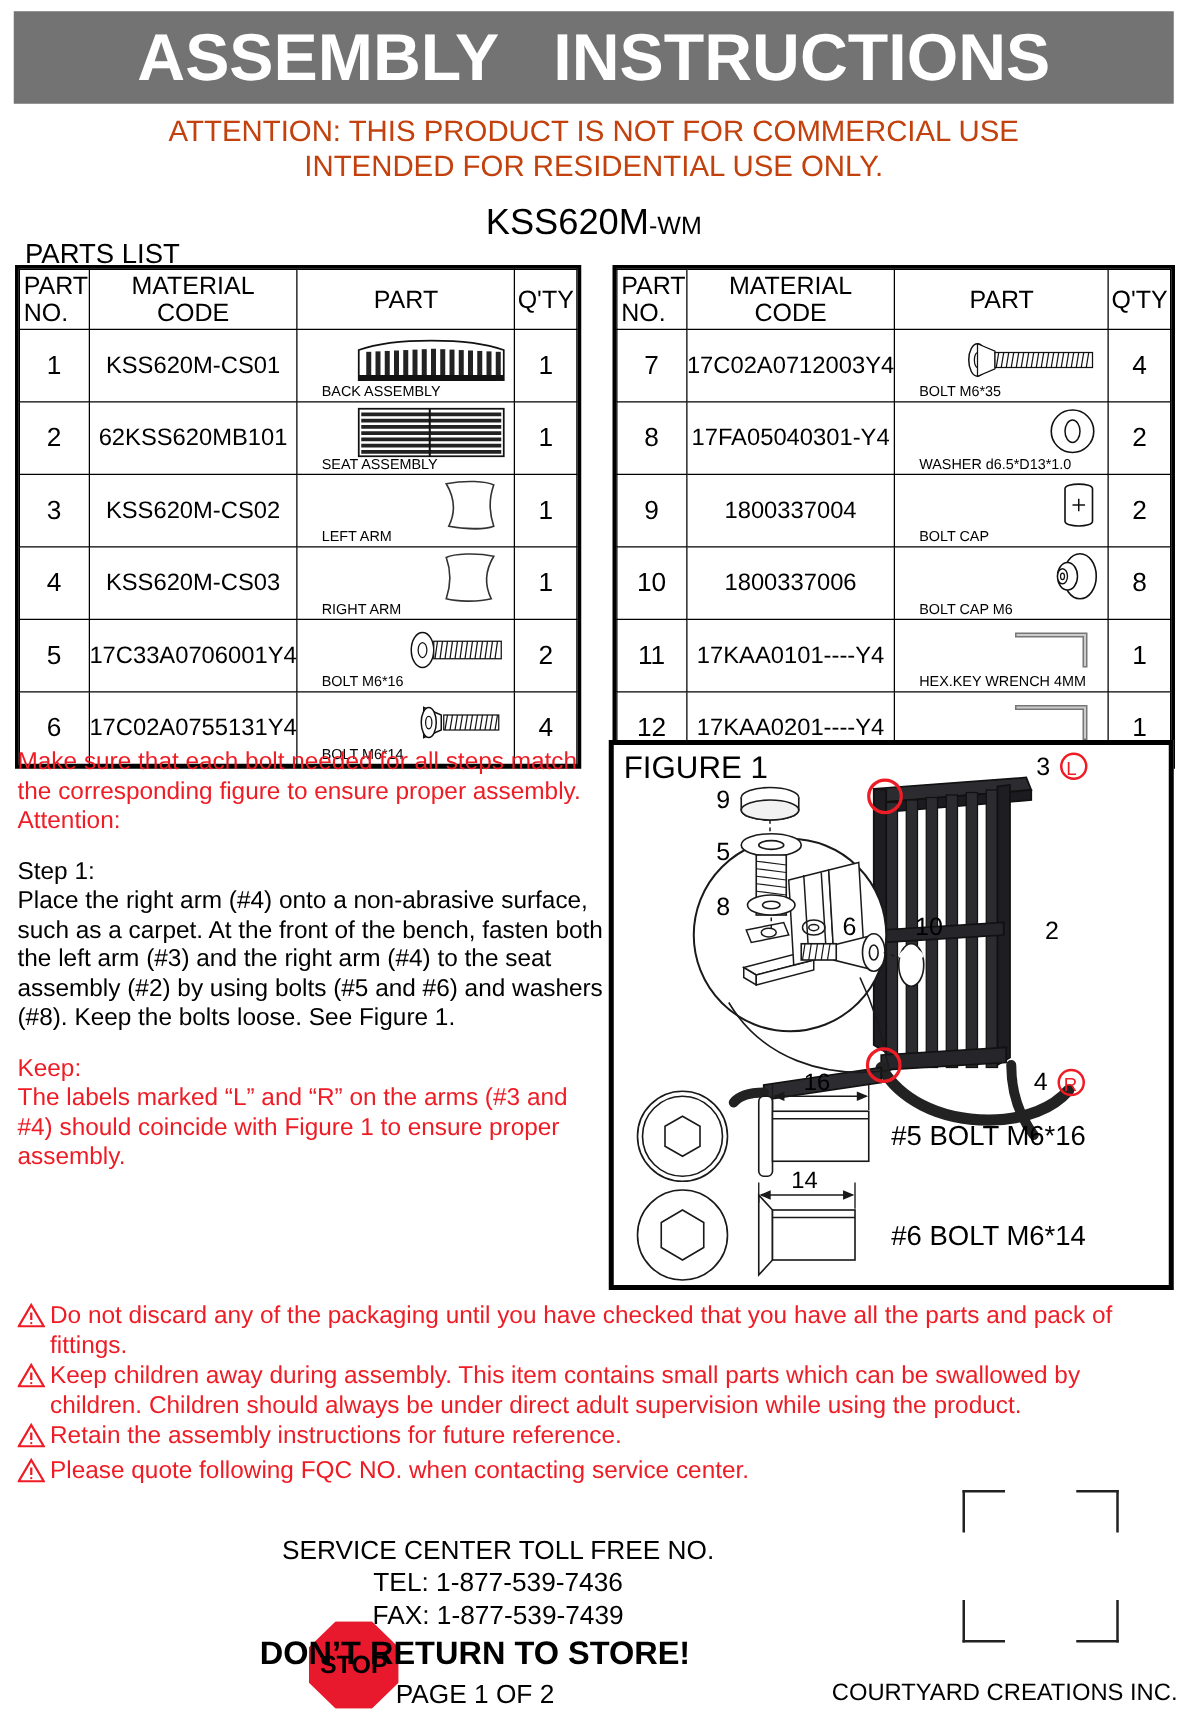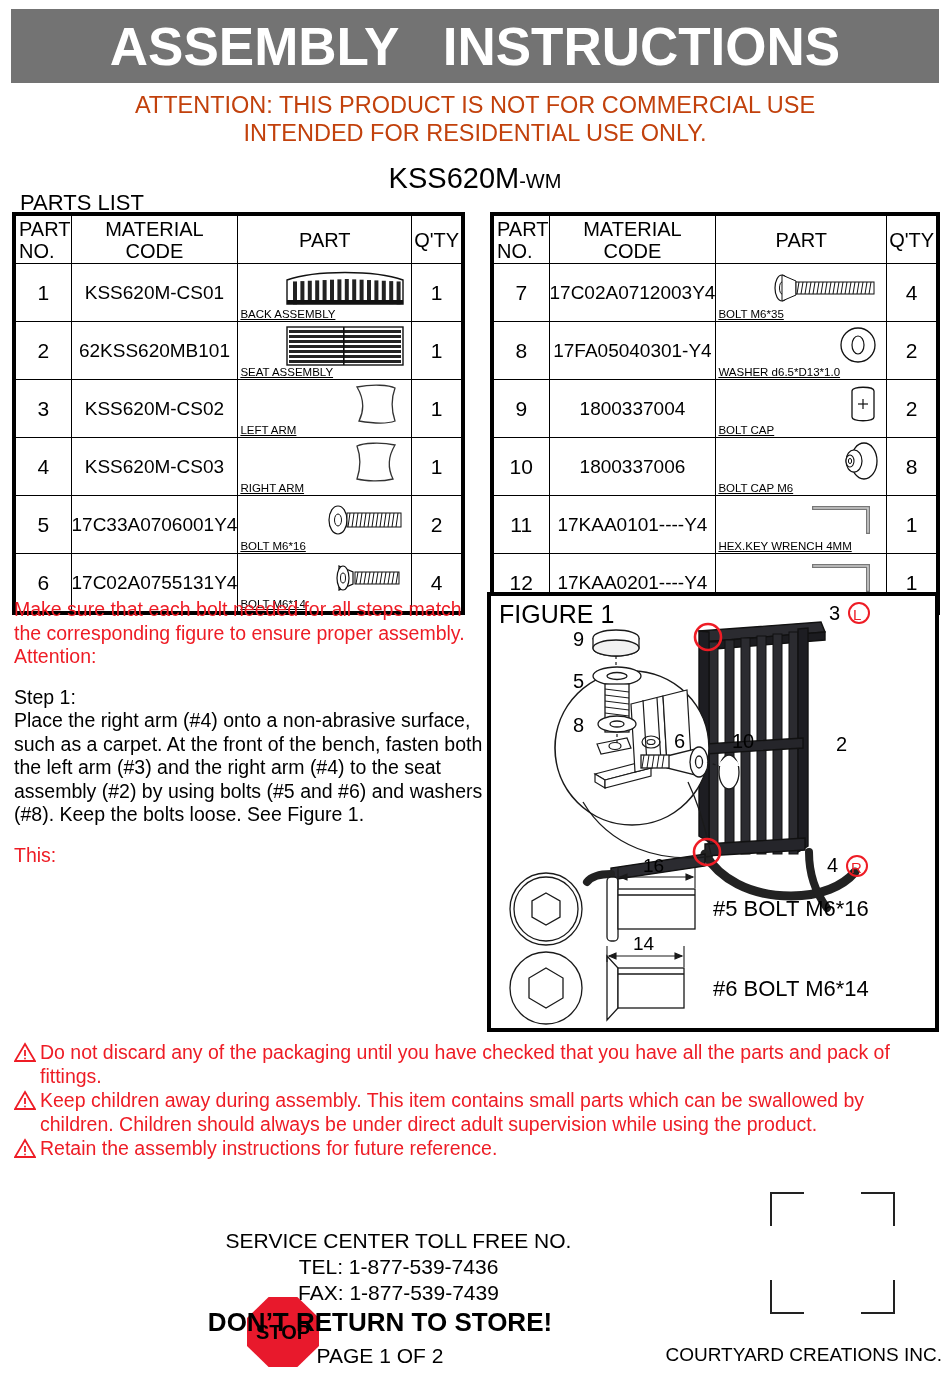--- a/index.html
+++ b/index.html
@@ -57,22 +57,22 @@
   .col-no   { width:54px;  text-align:center; font-size:21px; }
   .col-code { width:160px; text-align:center; font-size:19px; }
   .col-part { width:180px; position:relative; height:58px; }
   .col-qty  { width:50px;  text-align:center; font-size:21px; }
 
   .hdr td{ height:48px; text-align:center; font-size:20px; line-height:22px; }
   .hdr .col-no{ text-align:left; padding-left:3px; font-size:20px; }
 
   .part-cell{ position:relative; height:58px; }
   .part-caption{
-    position:absolute; left:2px; bottom:1px;
-    font-size:11.5px; line-height:12px; white-space:nowrap;text-decoration:underline;
+    position:absolute; left:19px; bottom:1px;
+    font-size:11.5px; line-height:12px; white-space:nowrap;
   }
   .part-art{
     position:absolute; right:6px; top:2px;
     height:44px; display:flex; align-items:center; justify-content:center;
   }
 
   
   .instructions{
     position:absolute; left:14px; top:598px; width:470px;
     font-size:19.5px; line-height:23.5px;
@@ -427,21 +427,22 @@
   </table>
 </div>
 
 <div class="instructions">
   <p class="red">Make sure that each bolt needed for all steps match the corresponding figure to ensure proper assembly.</p>
   <p class="red">Attention:</p>
   <div class="gap"></div>
   <p>Step 1:</p>
   <p>Place the right arm (#4) onto a non-abrasive surface, such as a carpet. At the front of the bench, fasten both the left arm (#3) and the right arm (#4) to the seat assembly (#2) by using bolts (#5 and #6) and washers (#8). Keep the bolts loose. See Figure 1.</p>
   <div class="gap"></div>
-  <p class="red">This:</p>
+  <p class="red">Keep:</p>
+  <p class="red">The labels marked “L” and “R” on the arms (#3 and #4) should coincide with Figure 1 to ensure proper assembly.</p>
 </div>
 
 <div class="figure-box">
   <div class="figure-title">FIGURE 1</div>
 
   <svg width="444" height="432" viewBox="0 0 444 432">
     <g fill="none" stroke="#1a1a1a" stroke-width="1.4">
 
       <polygon points="208,35 330,26 334,36 212,46" fill="#2b2b30" stroke="#111"></polygon>
       <polygon points="212,46 334,36 334,44 212,54" fill="#1c1c20" stroke="#111"></polygon>
@@ -613,20 +614,28 @@
       <span class="warn-txt">Keep children away during assembly. This item contains small parts which can be swallowed by children. Children should always be under direct adult supervision while using the product.</span>
     </div>
     <div class="warn-row">
       <span class="warn-ico"><svg width="22" height="20" viewBox="0 0 22 20">
           <polygon points="11,2 21,19 1,19" fill="none" stroke="#ee1c25" stroke-width="1.8"></polygon>
           <line x1="11" y1="8" x2="11" y2="14" stroke="#ee1c25" stroke-width="1.8"></line>
           <circle cx="11" cy="16.5" r="0.9" fill="#ee1c25"></circle>
         </svg></span>
       <span class="warn-txt">Retain the assembly instructions for future reference.</span>
     </div>
+    <div class="warn-row">
+      <span class="warn-ico"><svg width="22" height="20" viewBox="0 0 22 20">
+          <polygon points="11,2 21,19 1,19" fill="none" stroke="#ee1c25" stroke-width="1.8"></polygon>
+          <line x1="11" y1="8" x2="11" y2="14" stroke="#ee1c25" stroke-width="1.8"></line>
+          <circle cx="11" cy="16.5" r="0.9" fill="#ee1c25"></circle>
+        </svg></span>
+      <span class="warn-txt">Please quote following FQC NO. when contacting service center.</span>
+    </div>
   </div>
 
 <div class="service-block">
   <div>SERVICE CENTER TOLL FREE NO.</div>
   <div>TEL: 1-877-539-7436</div>
   <div>FAX: 1-877-539-7439</div>
 </div>
 
 <div class="stop-sign">
   <div class="oct">

